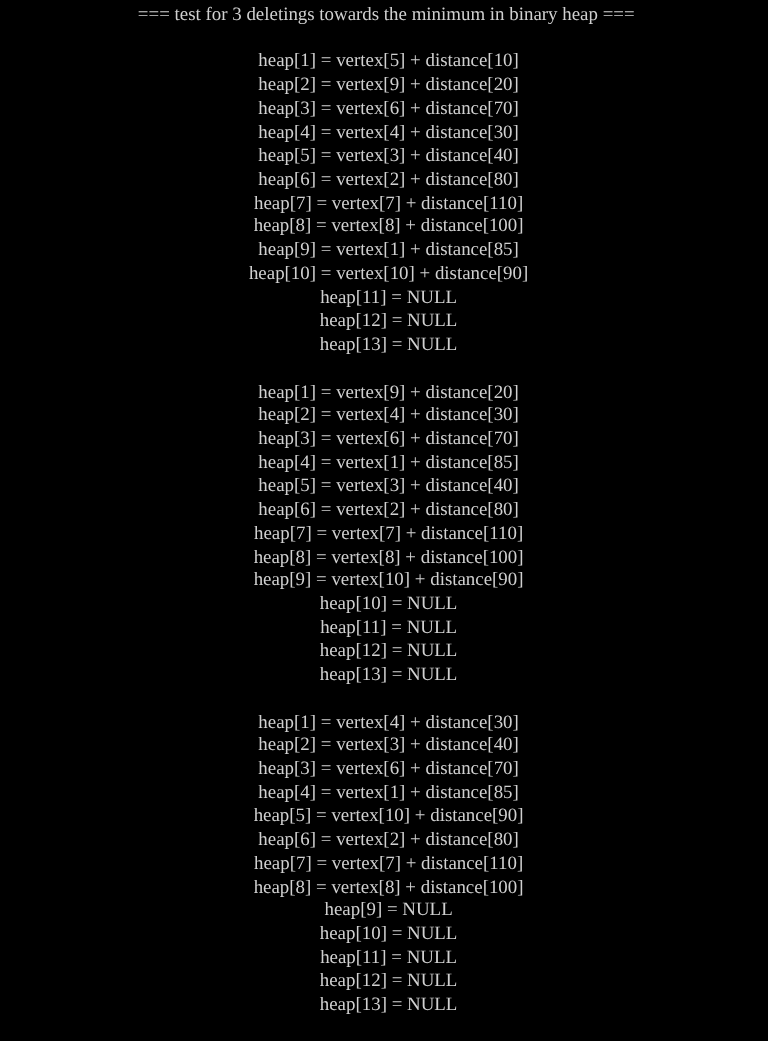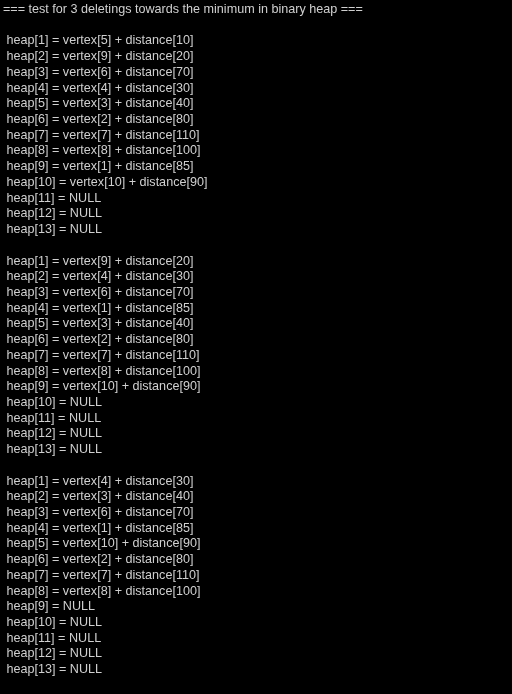--- a/index.html
+++ b/index.html
@@ -22,21 +22,22 @@
     line-height: 15.72px;
     letter-spacing: 0px;
     box-sizing: border-box;
     padding: 2px 0 0 3px;
     white-space: pre;
     overflow: hidden;
   }
   .line {
     height: 15.72px;
     white-space: pre;
-    font-family: Liberation Sans, sans-serif;
+    font-family: Liberation Serif, serif;
+    text-align: center;
   }
   .line.blank {
     height: 15.72px;
   }
 </style>
 </head>
 <body>
 
 <div id="terminal" style="background: rgb(0, 0, 0); color: rgb(208, 208, 208);"><div class="line">=== test for 3 deletings towards the minimum in binary heap ===</div><div class="line blank">&nbsp;</div><div class="line"> heap[1] = vertex[5] + distance[10]</div><div class="line"> heap[2] = vertex[9] + distance[20]</div><div class="line"> heap[3] = vertex[6] + distance[70]</div><div class="line"> heap[4] = vertex[4] + distance[30]</div><div class="line"> heap[5] = vertex[3] + distance[40]</div><div class="line"> heap[6] = vertex[2] + distance[80]</div><div class="line"> heap[7] = vertex[7] + distance[110]</div><div class="line"> heap[8] = vertex[8] + distance[100]</div><div class="line"> heap[9] = vertex[1] + distance[85]</div><div class="line"> heap[10] = vertex[10] + distance[90]</div><div class="line"> heap[11] = NULL</div><div class="line"> heap[12] = NULL</div><div class="line"> heap[13] = NULL</div><div class="line blank">&nbsp;</div><div class="line"> heap[1] = vertex[9] + distance[20]</div><div class="line"> heap[2] = vertex[4] + distance[30]</div><div class="line"> heap[3] = vertex[6] + distance[70]</div><div class="line"> heap[4] = vertex[1] + distance[85]</div><div class="line"> heap[5] = vertex[3] + distance[40]</div><div class="line"> heap[6] = vertex[2] + distance[80]</div><div class="line"> heap[7] = vertex[7] + distance[110]</div><div class="line"> heap[8] = vertex[8] + distance[100]</div><div class="line"> heap[9] = vertex[10] + distance[90]</div><div class="line"> heap[10] = NULL</div><div class="line"> heap[11] = NULL</div><div class="line"> heap[12] = NULL</div><div class="line"> heap[13] = NULL</div><div class="line blank">&nbsp;</div><div class="line"> heap[1] = vertex[4] + distance[30]</div><div class="line"> heap[2] = vertex[3] + distance[40]</div><div class="line"> heap[3] = vertex[6] + distance[70]</div><div class="line"> heap[4] = vertex[1] + distance[85]</div><div class="line"> heap[5] = vertex[10] + distance[90]</div><div class="line"> heap[6] = vertex[2] + distance[80]</div><div class="line"> heap[7] = vertex[7] + distance[110]</div><div class="line"> heap[8] = vertex[8] + distance[100]</div><div class="line"> heap[9] = NULL</div><div class="line"> heap[10] = NULL</div><div class="line"> heap[11] = NULL</div><div class="line"> heap[12] = NULL</div><div class="line"> heap[13] = NULL</div></div>
 

